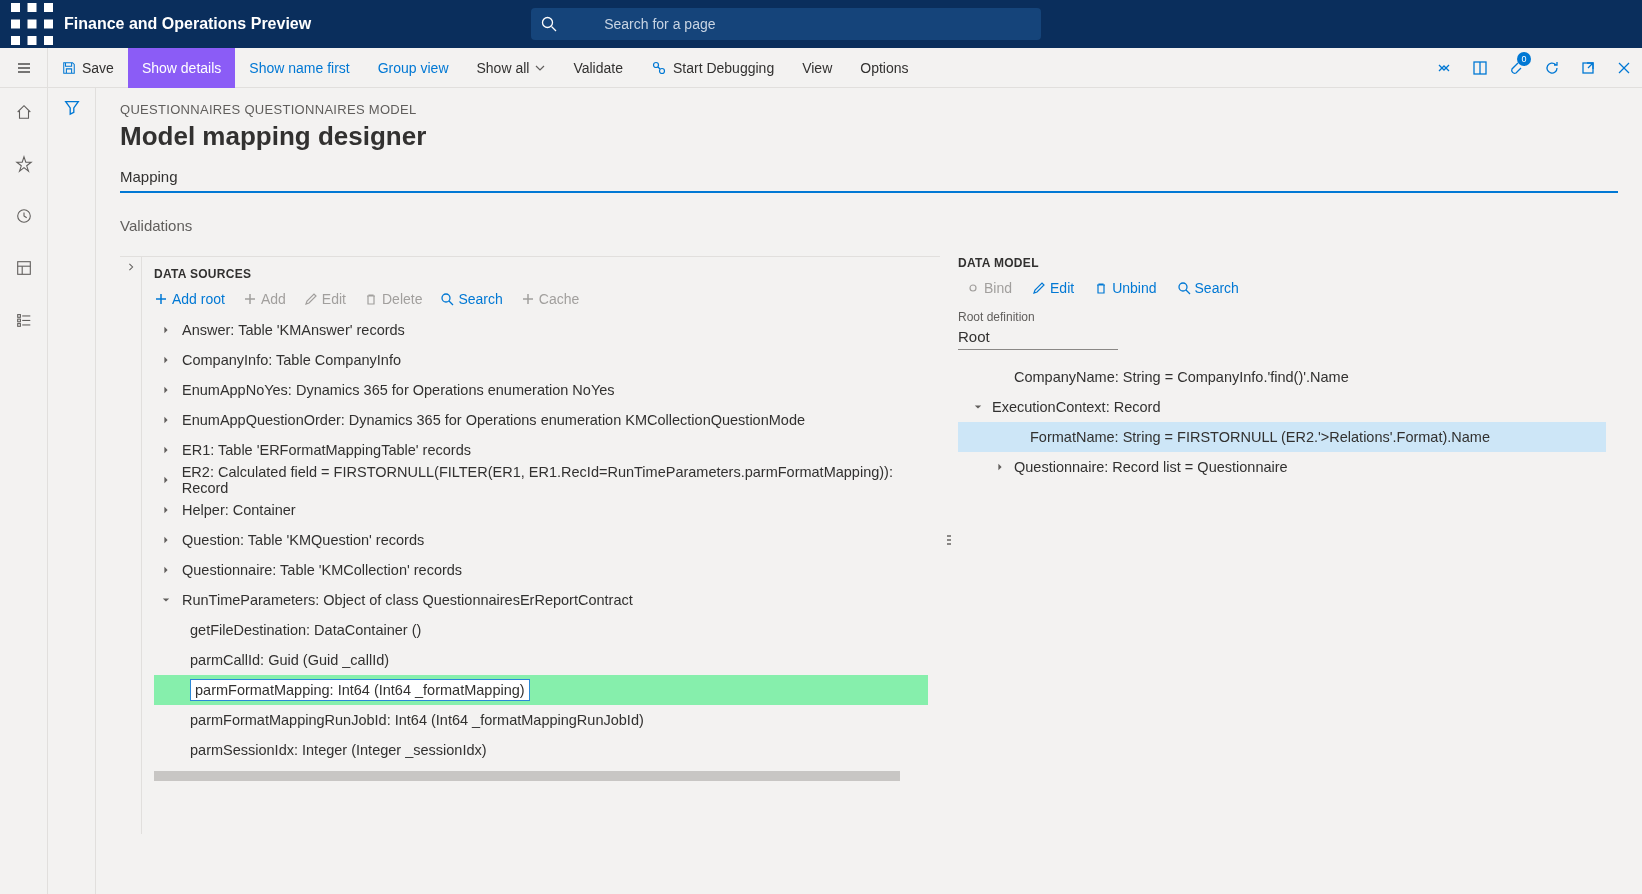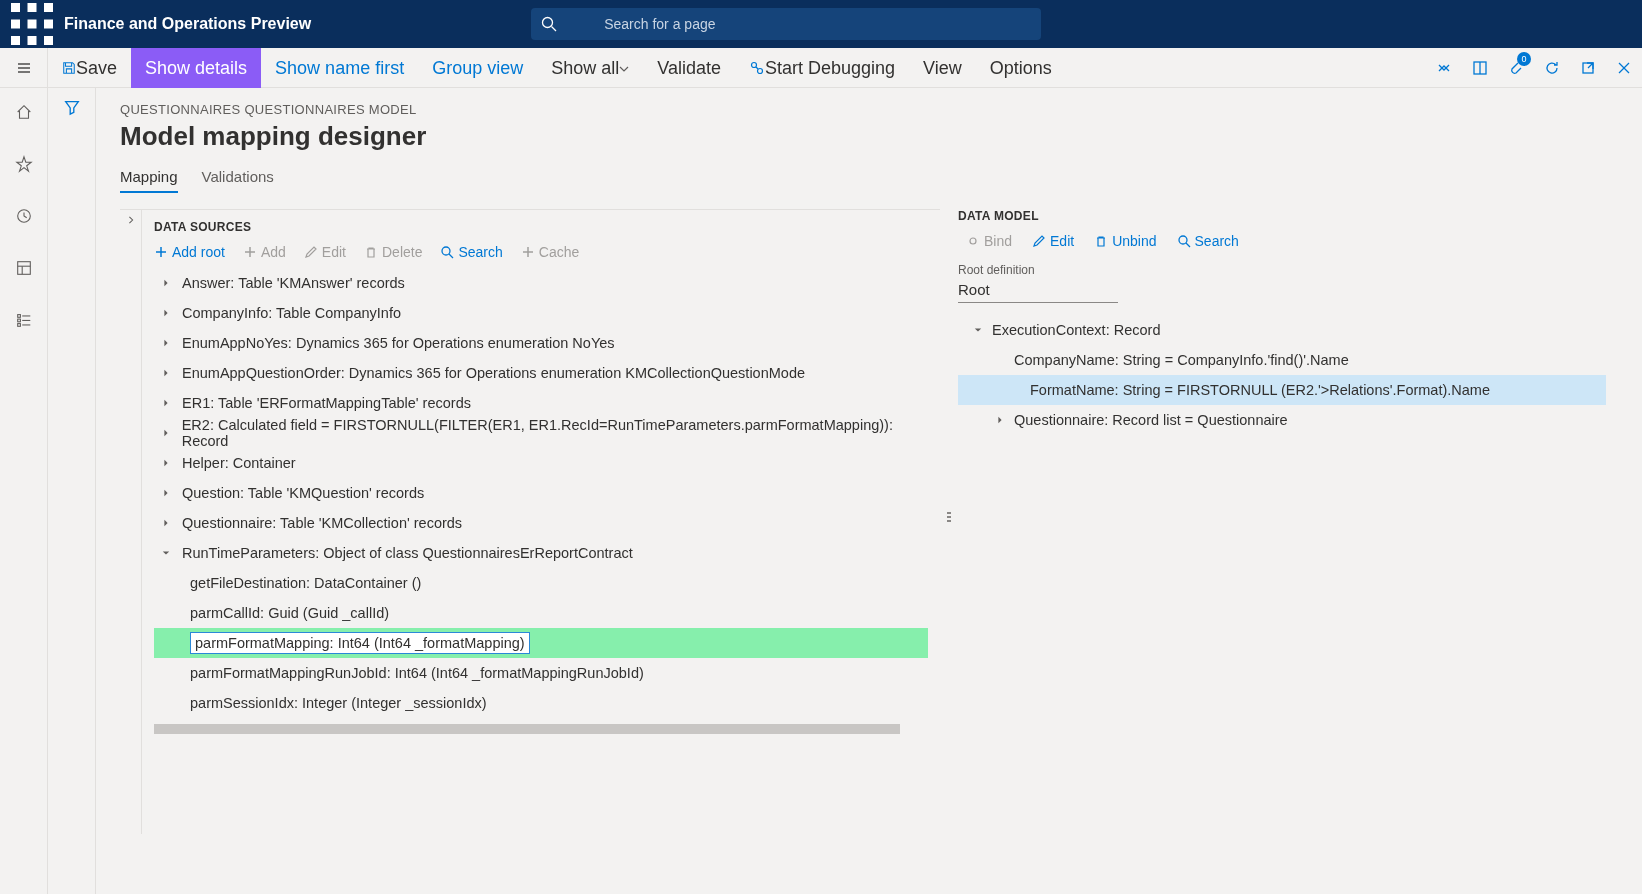--- a/index.html
+++ b/index.html
@@ -74,25 +74,25 @@
   border-right: 1px solid #e1dfdd;
 }
 .cmdbar-left svg { width: 16px; height: 16px; fill: #323130; }
 .cmdbar {
   height: 40px;
   display: flex;
   align-items: stretch;
   flex: 1;
 }
 .cmdbar .cmd {
-  display: flex; align-items: center; 
+  display: flex; align-items: center; gap: 6px;
   padding: 0 14px;
   cursor: pointer;
   color: #323130;
-  font-size: 18px;
+  font-size: 14px;
 }
 .cmdbar .cmd.icononly { padding: 0 10px; }
 .cmdbar .cmd.save svg { width: 14px; height: 14px; fill: #0078d4; }
 .cmdbar .cmd.primary {
   background: #8b5cf6; color: #fff;
 }
 .cmdbar .cmd.link { color: #0078d4; }
 .cmdbar .cmd .chev svg { width: 10px; height: 10px; fill: #605e5c; }
 .cmdbar .cmd.debug svg { width: 16px; height: 16px; fill: #0078d4; }
 .cmdbar .spacer { flex: 1; }
@@ -124,21 +124,21 @@
 .filtercol {
   width: 48px; border-right: 1px solid #e1dfdd;
   display:flex; justify-content:center; padding-top:10px;
 }
 .filtercol svg { width:18px; height:18px; stroke:#0078d4; fill:none; stroke-width:1.5;}
 .main {
   flex: 1; padding: 14px 24px 0 24px; display:flex; flex-direction:column; overflow:hidden;
 }
 .breadcrumb { color:#605e5c; font-size: 13px; letter-spacing:0.3px;}
 .page-title { font-size: 26px; font-weight:600; margin-top:4px; }
-.tabs { display:flex; gap:24px; margin-top: 16px; border-bottom: none;}
+.tabs { display:flex; gap:24px; margin-top: 16px; border-bottom: none; flex-direction: column;}
 .tab { font-size: 15px; padding-bottom:6px; cursor:pointer; color:#605e5c;}
 .tab.active { color:#323130; border-bottom: 2px solid #0078d4; font-weight:500;}
 .panes { display:flex; flex:1; margin-top: 16px; overflow:hidden; }
 
 
 .ds-pane { flex: 0 0 820px; display:flex; border-top:1px solid #e1dfdd; position:relative; overflow:hidden;}
 .ds-collapse { width:22px; border-right:1px solid #e1dfdd; display:flex; justify-content:center; padding-top:6px;}
 .ds-collapse svg { width:8px; height:8px; }
 .ds-content { flex:1; padding: 10px 12px; overflow-y:auto; position:relative;}
 .section-head { font-size: 12px; font-weight:700; color:#323130; letter-spacing:0.3px;}
@@ -534,32 +534,32 @@
               <svg viewBox="0 0 14 14">
                 <circle cx="6" cy="6" r="4" fill="none" stroke="#0078d4" stroke-width="1.3"></circle>
                 <line x1="9" y1="9" x2="13" y2="13" stroke="#0078d4" stroke-width="1.3"></line>
               </svg>
               <span>Search</span>
             </div>
         </div>
         <div class="rootdef">Root definition</div>
         <div class="rootval">Root</div>
         <div class="dm-tree" id="dm-tree">
+            <div class="row" style="padding-left: 34px;">
+              <span class="car"></span>
+              <span style="margin-left: 6px;">CompanyName: String = CompanyInfo.'find()'.Name</span>
+            </div>
             <div class="row" style="padding-left: 12px;">
               <span class="car">
                 <svg viewBox="0 0 10 10">
                   <path d="M1 3 L5 7 L9 3"></path>
                 </svg>
               </span>
               <span style="margin-left: 6px;">ExecutionContext: Record</span>
             </div>
-            <div class="row" style="padding-left: 34px;">
-              <span class="car"></span>
-              <span style="margin-left: 6px;">CompanyName: String = CompanyInfo.'find()'.Name</span>
-            </div>
             <div class="row sel" style="padding-left: 50px;">
               <span class="car"></span>
               <span style="margin-left: 6px;">FormatName: String = FIRSTORNULL (ER2.'&gt;Relations'.Format).Name</span>
             </div>
             <div class="row" style="padding-left: 34px;">
               <span class="car">
                 <svg viewBox="0 0 10 10">
                   <path d="M3 1 L7 5 L3 9"></path>
                 </svg>
               </span>

